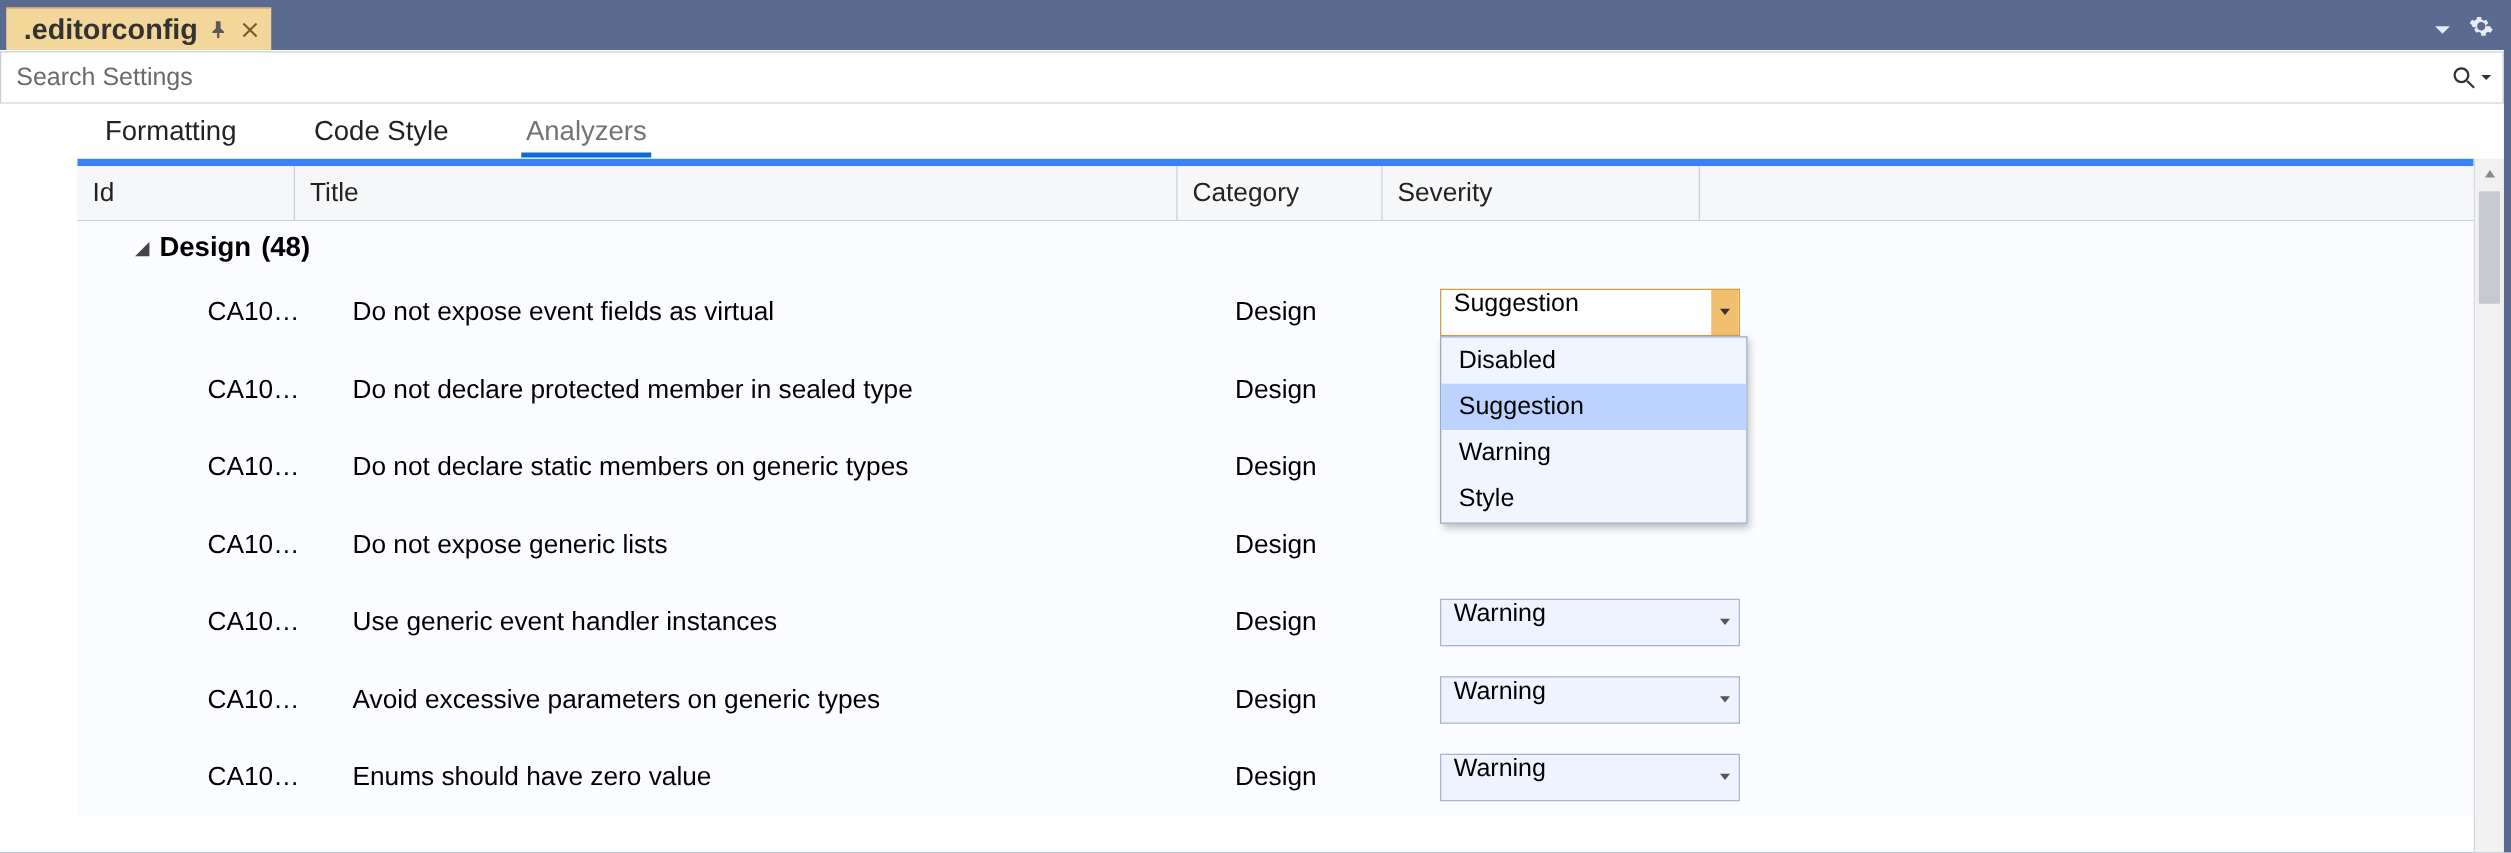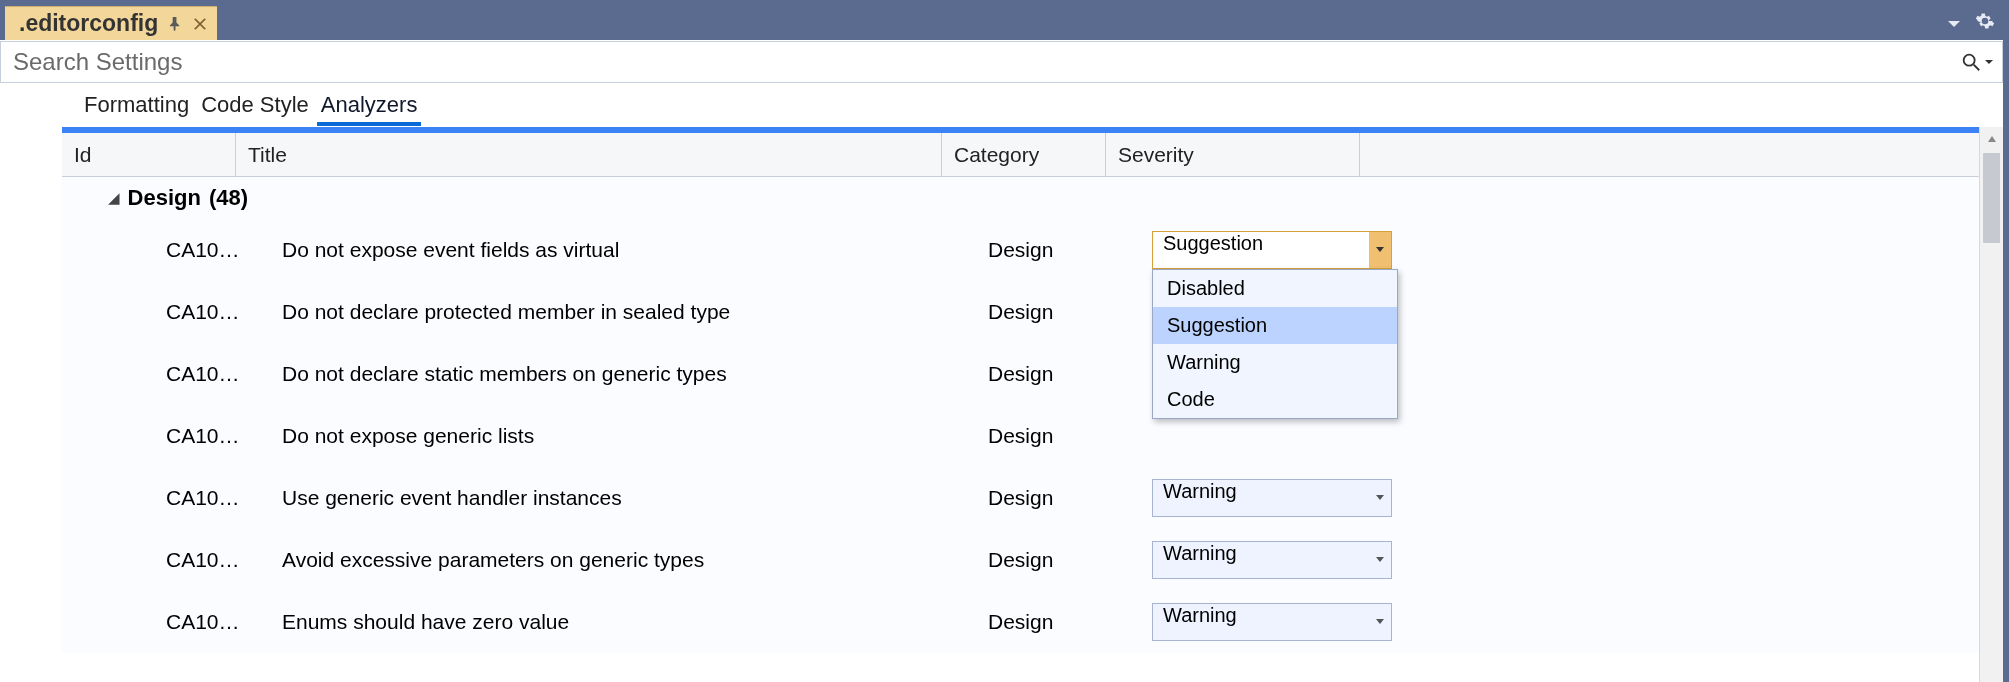--- a/index.html
+++ b/index.html
@@ -55,43 +55,44 @@
     margin: 0;
     height: 42px;
     display: flex;
     align-items: center;
     padding: 0 8px 0 12px;
   }
   .search-bar input {
     flex: 1;
     border: none;
     outline: none;
-    font-size: 24px;
+    font-size: 20px;
     color: #555;
     background: transparent;
   }
   .search-bar input::placeholder { color: #6a6a6a; }
   .search-icon-wrap { display:flex; align-items:center; gap:2px; color:#555; }
   .tabs-row {
     display: flex;
     padding-left: 78px;
     height: 44px;
     align-items: flex-end;
+    gap: 50px;
     border-bottom: 1px solid #fff;
     background:#fff;
   }
   .nav-tab {
     font-size: 22px;
     padding: 6px 6px 8px 6px;
     color: #222;
     cursor: pointer;
     position: relative;
   }
   .nav-tab.active {
-    color: #0f172a;
+    color: #737373;
   }
   .nav-tab.active::after {
     content: "";
     position: absolute;
     left: 2px; right: 2px; bottom: 0;
     height: 4px;
     background: #0a6bd6;
   }
   .grid-wrap {
     flex:1;
@@ -280,21 +281,21 @@
                 <span>Suggestion</span>
                 <span class="dd-btn">
                   <svg width="10" height="8" viewBox="0 0 10 8">
                       <path fill="#333" d="M1 1l4 5 4-5z"></path>
                     </svg>
                 </span>
                 <div class="dropdown-popup">
                   <div class="opt">Disabled</div>
                   <div class="opt selected">Suggestion</div>
                   <div class="opt">Warning</div>
-                  <div class="opt">Code</div>
+                  <div class="opt">Style</div>
                 </div>
               </div>
             </div>
           </div>
 
           <div class="data-row">
             <div class="c-id">CA10…</div>
             <div class="c-title">Do not declare protected member in sealed type</div>
             <div class="c-cat">Design</div>
             <div class="c-sev"></div>

